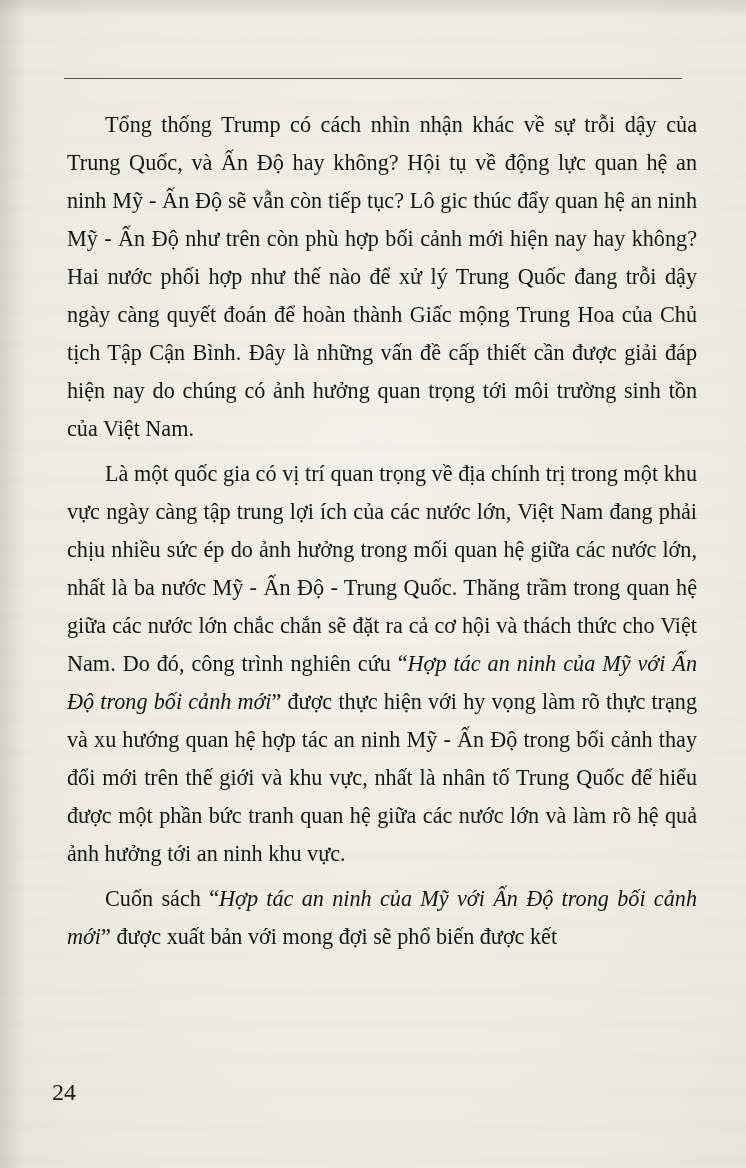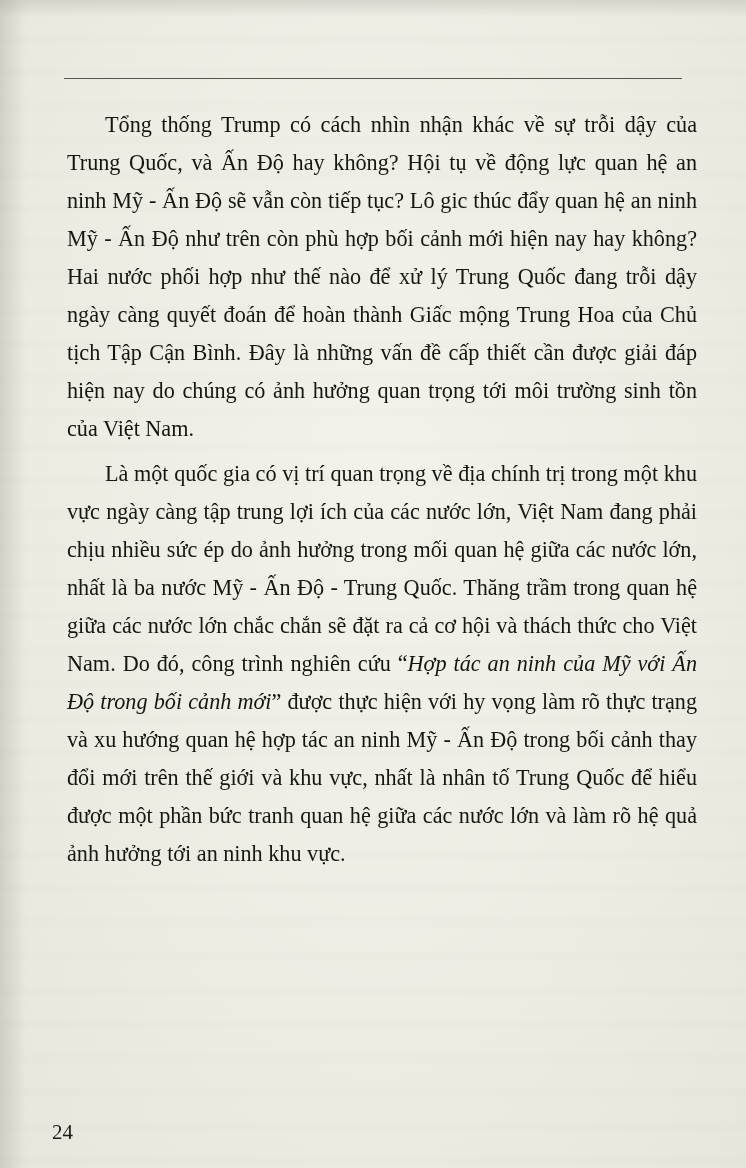--- a/index.html
+++ b/index.html
@@ -74,22 +74,22 @@
     text-justify: inter-word;
     text-indent: 38px;
     color: #151512;
   }
   .it {
     font-style: italic;
   }
   .folio {
     position: absolute;
     left: 52px;
-    top: 1120px;
-    font-size: 21px;
+    top: 1079px;
+    font-size: 24px;
     color: #1b1b17;
   }
   .edge-shadow-left {
     position: absolute;
     left: 0; top: 0; bottom: 0; width: 26px;
     background: linear-gradient(to right, rgba(120,120,110,0.22), rgba(120,120,110,0));
     pointer-events: none;
   }
   .edge-shadow-top {
     position: absolute;
@@ -104,16 +104,17 @@
 <div class="page">
   <div class="edge-shadow-left"></div>
   <div class="edge-shadow-top"></div>
 
 
   <div class="rule"></div>
 
   <div class="body-text">
       <p><span>Tổng thống Trump có cách nhìn nhận khác về sự trỗi dậy của Trung Quốc, và Ấn Độ hay không? Hội tụ về động lực quan hệ an ninh Mỹ - Ấn Độ sẽ vẫn còn tiếp tục? Lô gic thúc đẩy quan hệ an ninh Mỹ - Ấn Độ như trên còn phù hợp bối cảnh mới hiện nay hay không? Hai nước phối hợp như thế nào để xử lý Trung Quốc đang trỗi dậy ngày càng quyết đoán để hoàn thành Giấc mộng Trung Hoa của Chủ tịch Tập Cận Bình. Đây là những vấn đề cấp thiết cần được giải đáp hiện nay do chúng có ảnh hưởng quan trọng tới môi trường sinh tồn của Việt Nam.</span></p>
       <p><span>Là một quốc gia có vị trí quan trọng về địa chính trị trong một khu vực ngày càng tập trung lợi ích của các nước lớn, Việt Nam đang phải chịu nhiều sức ép do ảnh hưởng trong mối quan hệ giữa các nước lớn, nhất là ba nước Mỹ - Ấn Độ - Trung Quốc. Thăng trầm trong quan hệ giữa các nước lớn chắc chắn sẽ đặt ra cả cơ hội và thách thức cho Việt Nam. Do đó, công trình nghiên cứu “</span><span class="it">Hợp tác an ninh của Mỹ với Ấn Độ trong bối cảnh mới</span><span>” được thực hiện với hy vọng làm rõ thực trạng và xu hướng quan hệ hợp tác an ninh Mỹ - Ấn Độ trong bối cảnh thay đổi mới trên thế giới và khu vực, nhất là nhân tố Trung Quốc để hiểu được một phần bức tranh quan hệ giữa các nước lớn và làm rõ hệ quả ảnh hưởng tới an ninh khu vực.</span></p>
+      <p><span>Cuốn sách “</span><span class="it">Hợp tác an ninh của Mỹ với Ấn Độ trong bối cảnh mới</span><span>” được xuất bản với mong đợi sẽ phổ biến được kết</span></p>
     </div>
 
   <div class="folio">24</div>
 </div>
 
 </body></html>

